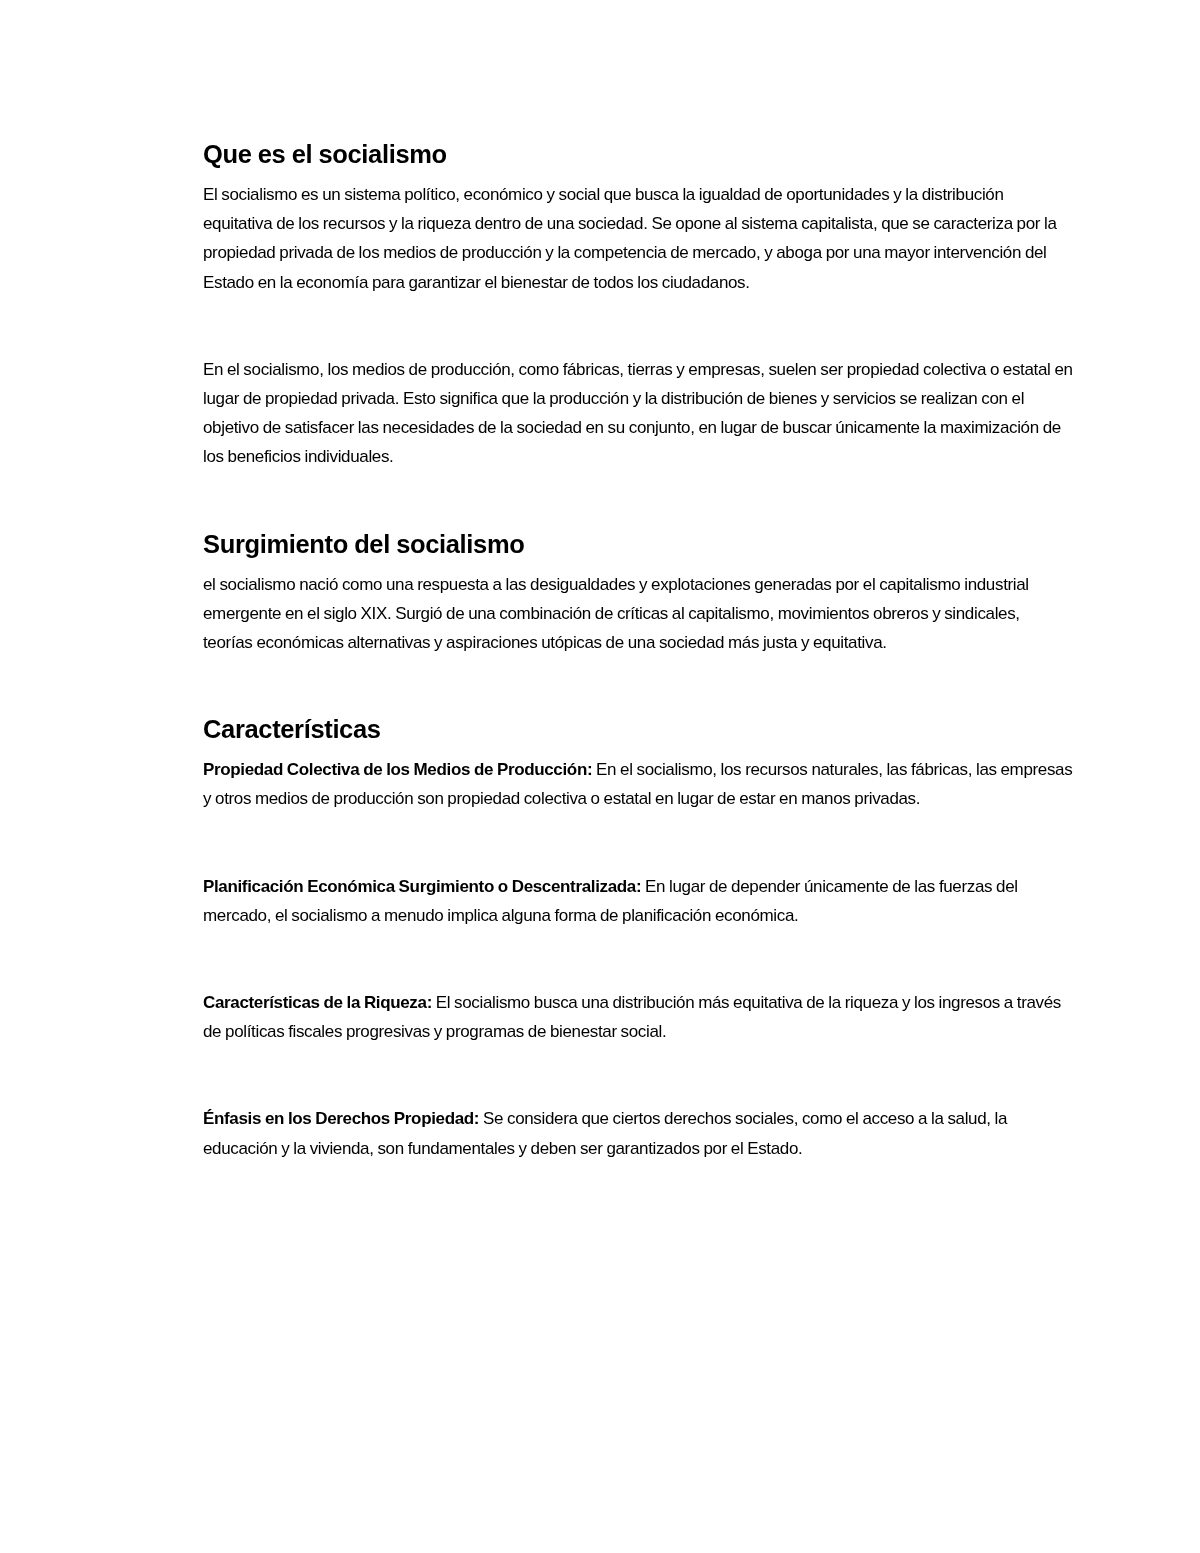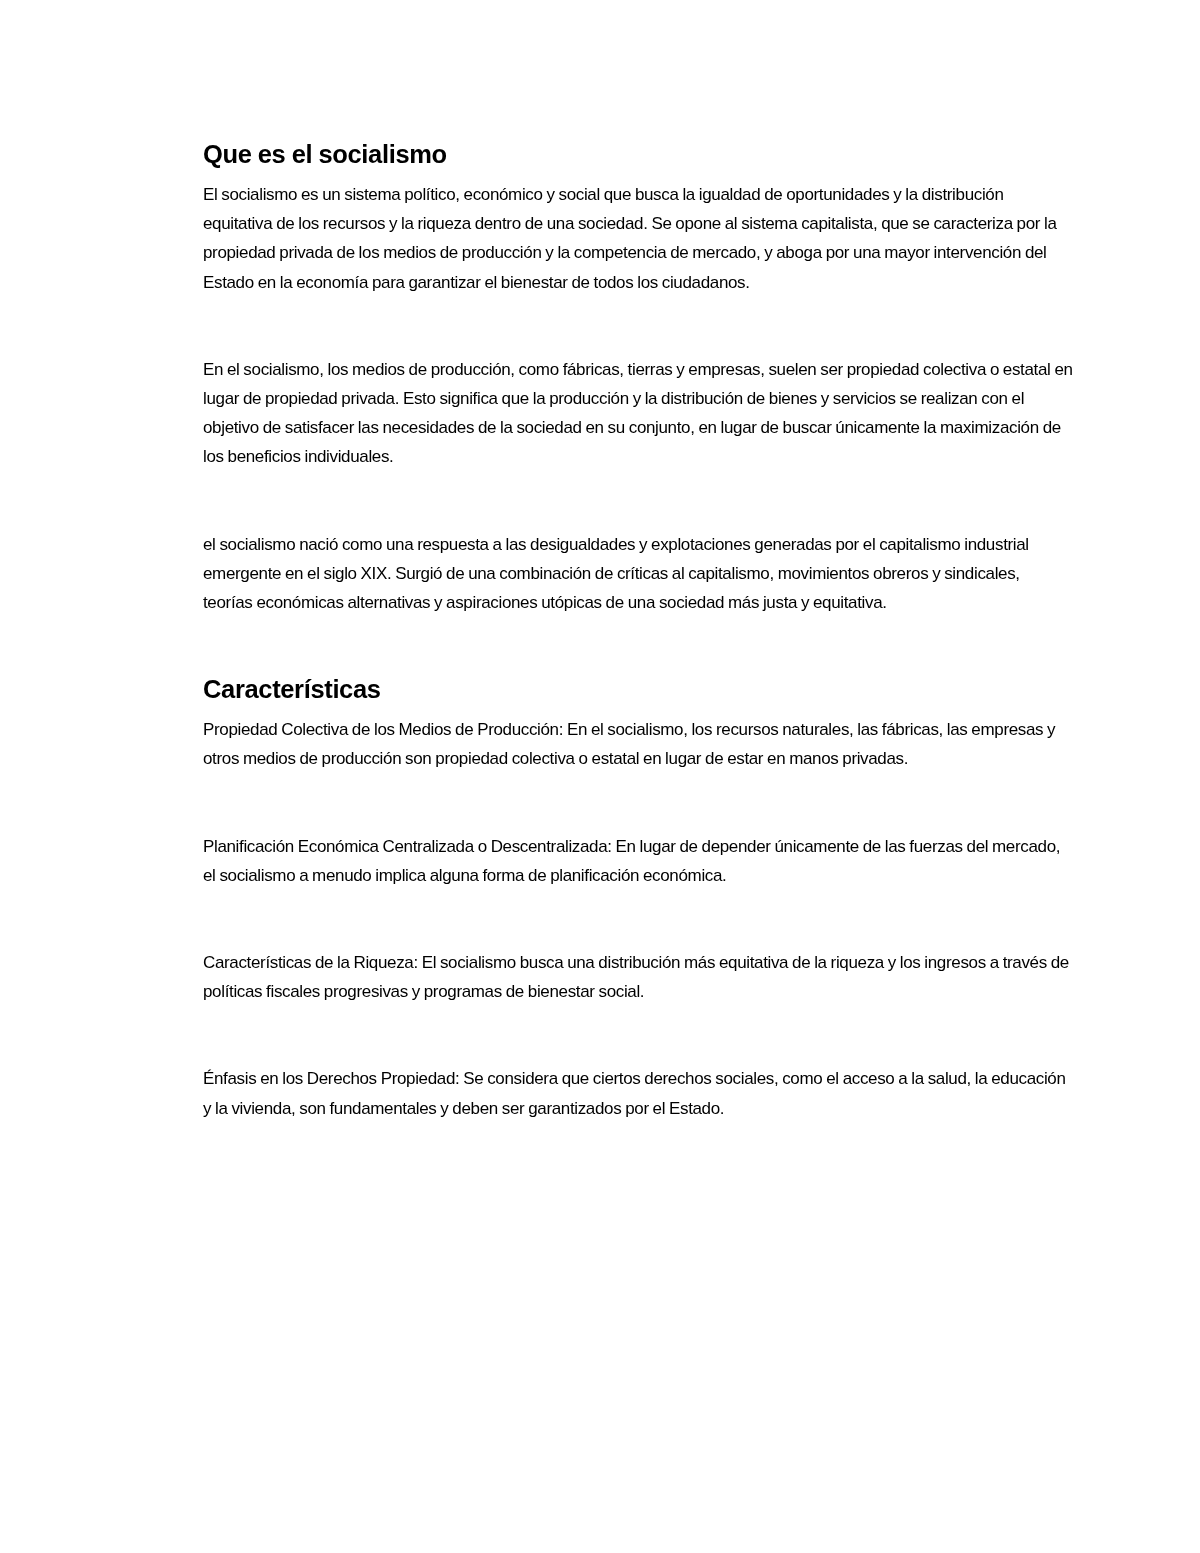--- a/index.html
+++ b/index.html
@@ -37,46 +37,47 @@
     .heading {
       font-weight: bold;
       margin: 0 0 11px 0;
       line-height: 29px;
     }
     .para {
       margin: 0;
     }
     .gap-large { height: 58px; }
     .gap-char { height: 58px; }
-    .item-term { font-weight: normal; }
+    .item-term { font-weight: bold; }
   </style>
 </head>
 <body>
 
 <div class="page">
   <div class="content">
 
     <h2 class="heading">Que es el socialismo</h2>
     <p class="para">El socialismo es un sistema político, económico y social que busca la igualdad de oportunidades y la distribución equitativa de los recursos y la riqueza dentro de una sociedad. Se opone al sistema capitalista, que se caracteriza por la propiedad privada de los medios de producción y la competencia de mercado, y aboga por una mayor intervención del Estado en la economía para garantizar el bienestar de todos los ciudadanos.</p>
     <div class="gap-large"></div>
     <p class="para">En el socialismo, los medios de producción, como fábricas, tierras y empresas, suelen ser propiedad colectiva o estatal en lugar de propiedad privada. Esto significa que la producción y la distribución de bienes y servicios se realizan con el objetivo de satisfacer las necesidades de la sociedad en su conjunto, en lugar de buscar únicamente la maximización de los beneficios individuales.</p>
 
     <div class="gap-large"></div>
 
+    <h2 class="heading">Surgimiento del socialismo</h2>
     <p class="para">el socialismo nació como una respuesta a las desigualdades y explotaciones generadas por el capitalismo industrial emergente en el siglo XIX. Surgió de una combinación de críticas al capitalismo, movimientos obreros y sindicales, teorías económicas alternativas y aspiraciones utópicas de una sociedad más justa y equitativa.</p>
 
     <div class="gap-large"></div>
 
     <h2 class="heading">Características</h2>
 
     <p class="para"><span class="item-term">Propiedad Colectiva de los Medios de Producción:</span><span> En el socialismo, los recursos naturales, las fábricas, las empresas y otros medios de producción son propiedad colectiva o estatal en lugar de estar en manos privadas.</span></p>
 
     <div class="gap-char"></div>
 
-    <p class="para"><span class="item-term">Planificación Económica Centralizada o Descentralizada:</span><span> En lugar de depender únicamente de las fuerzas del mercado, el socialismo a menudo implica alguna forma de planificación económica.</span></p>
+    <p class="para"><span class="item-term">Planificación Económica Surgimiento o Descentralizada:</span><span> En lugar de depender únicamente de las fuerzas del mercado, el socialismo a menudo implica alguna forma de planificación económica.</span></p>
 
     <div class="gap-char"></div>
 
     <p class="para"><span class="item-term">Características de la Riqueza:</span><span> El socialismo busca una distribución más equitativa de la riqueza y los ingresos a través de políticas fiscales progresivas y programas de bienestar social.</span></p>
 
     <div class="gap-char"></div>
 
     <p class="para"><span class="item-term">Énfasis en los Derechos Propiedad:</span><span> Se considera que ciertos derechos sociales, como el acceso a la salud, la educación y la vivienda, son fundamentales y deben ser garantizados por el Estado.</span></p>
 
     <div class="gap-char"></div>

